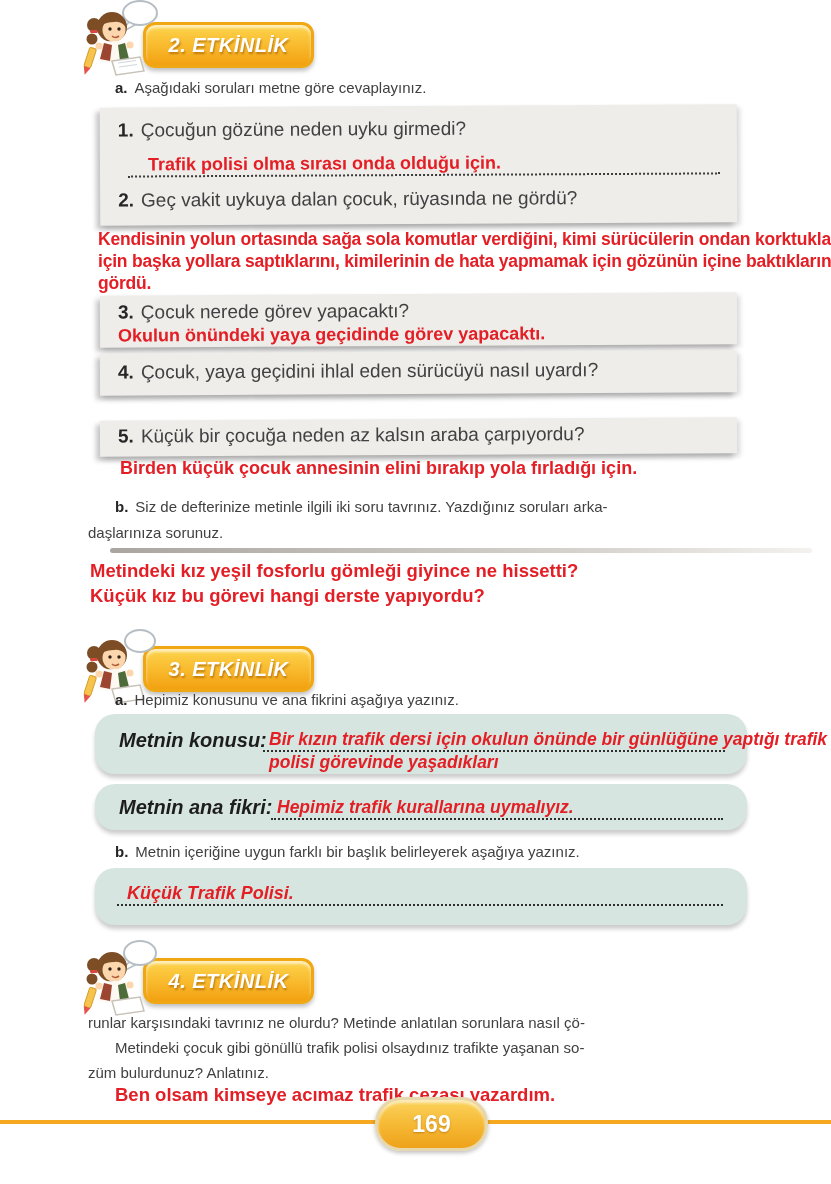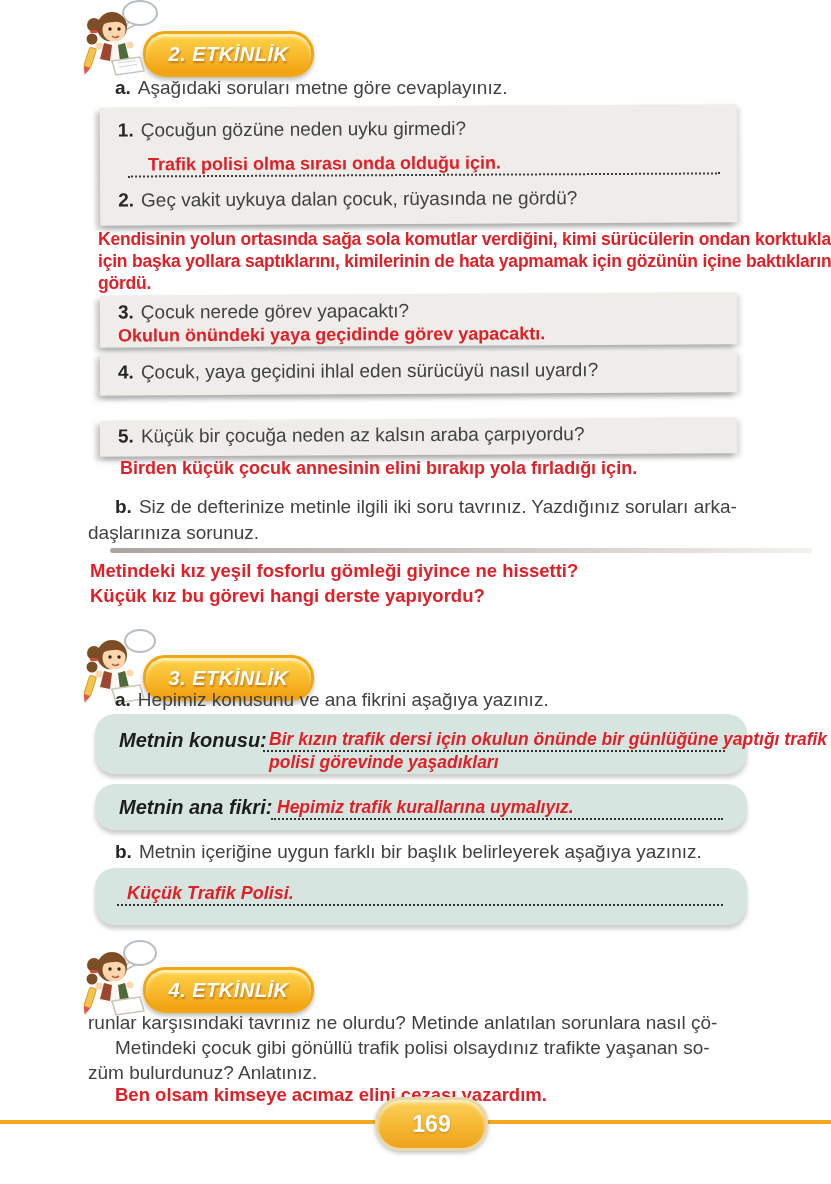--- a/index.html
+++ b/index.html
@@ -4,33 +4,33 @@
 <style>
   html,body { margin:0; padding:0; background:#ffffff; }
   .page {
     position:relative; width:831px; height:1184px; background:#ffffff;
     font-family:"Liberation Sans", sans-serif; overflow:hidden;
   }
   
   .act-header { position:absolute; left:85px; width:260px; height:80px; }
   .act-pill {
     position:absolute; left:58px; top:22px; width:165px; height:40px;
-    border-radius:22px;
+    border-radius:12px;
     background:linear-gradient(180deg,#fdd44c 0%,#f9bb2f 50%,#f2a111 100%);
     border:3px solid #efa714;
     box-shadow:0 3px 4px rgba(0,0,0,.25), inset 0 3px 3px rgba(255,255,255,.65);
-    display:flex; align-items:center; justify-content:center;margin-top:9px;
+    display:flex; align-items:center; justify-content:center;
   }
   .act-pill span {
     color:#ffffff; font-weight:bold; font-style:italic; font-size:20px;
     letter-spacing:.5px; text-shadow:1px 2px 2px rgba(150,80,0,.55);
   }
   .mascot { position:absolute; left:-4px; top:-2px; }
   
-  .blk { position:absolute; color:#414141; font-size:19px; line-height:24px; }
+  .blk { position:absolute; color:#414141; font-size:15px; line-height:24px; }
   .lbl { font-weight:bold; color:#262626; margin-right:7px; }
   .nw { white-space:nowrap; }
   .red { color:#e41e25; font-weight:bold; }
   
   .paper {
     position:absolute; background:#efedea; transform:rotate(-.3deg);
     box-shadow:-4px 4px 5px rgba(0,0,0,.22), 3px 3px 5px rgba(0,0,0,.15);
   }
   .paper .q { position:absolute; left:18px; white-space:nowrap; color:#414141; font-size:19px; }
   .ansline { position:absolute; border-bottom:2px dotted #3a3a3a; }
@@ -235,20 +235,20 @@
       </g>
     </svg>
   </div>
 
   <div class="blk" style="left:88px; top:1010px; line-height:25px;">
     <div class="nw">runlar karşısındaki tavrınız ne olurdu? Metinde anlatılan sorunlara nasıl çö-</div>
     <div class="nw" style="padding-left:27px;">Metindeki çocuk gibi gönüllü trafik polisi olsaydınız trafikte yaşanan so-</div>
     <div class="nw">züm bulurdunuz? Anlatınız.</div>
   </div>
 
-  <div class="red nw" style="position:absolute; left:115px; top:1084px; font-size:18.5px;">Ben olsam kimseye acımaz elini cezası yazardım.</div>
+  <div class="red nw" style="position:absolute; left:115px; top:1084px; font-size:18.5px;">Ben olsam kimseye acımaz trafik cezası yazardım.</div>
 
   <div class="footer-line" style="top:1120px;"></div>
   <div class="page-pill" style="left:375px; top:1097px; width:107px; height:48px;">
     <span>169</span>
   </div>
 
 </div>
 
 </body></html>

